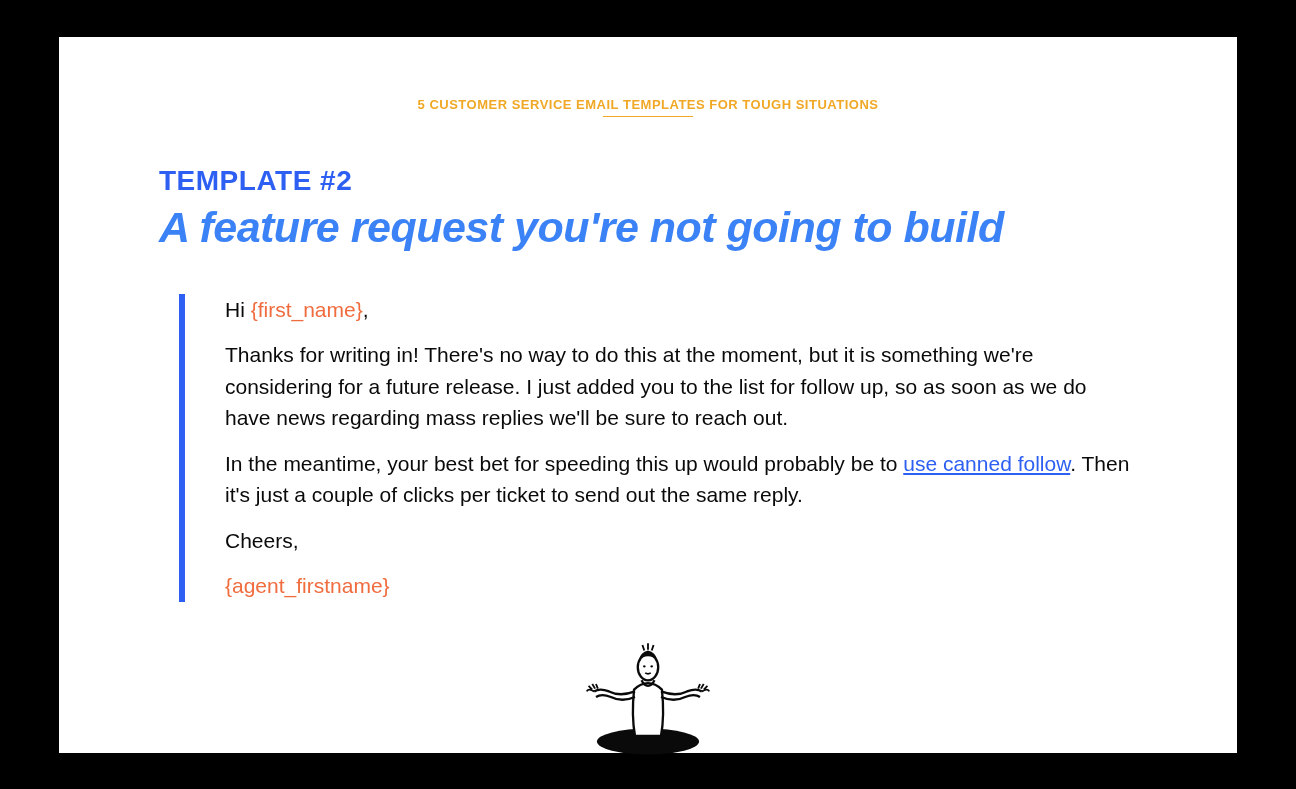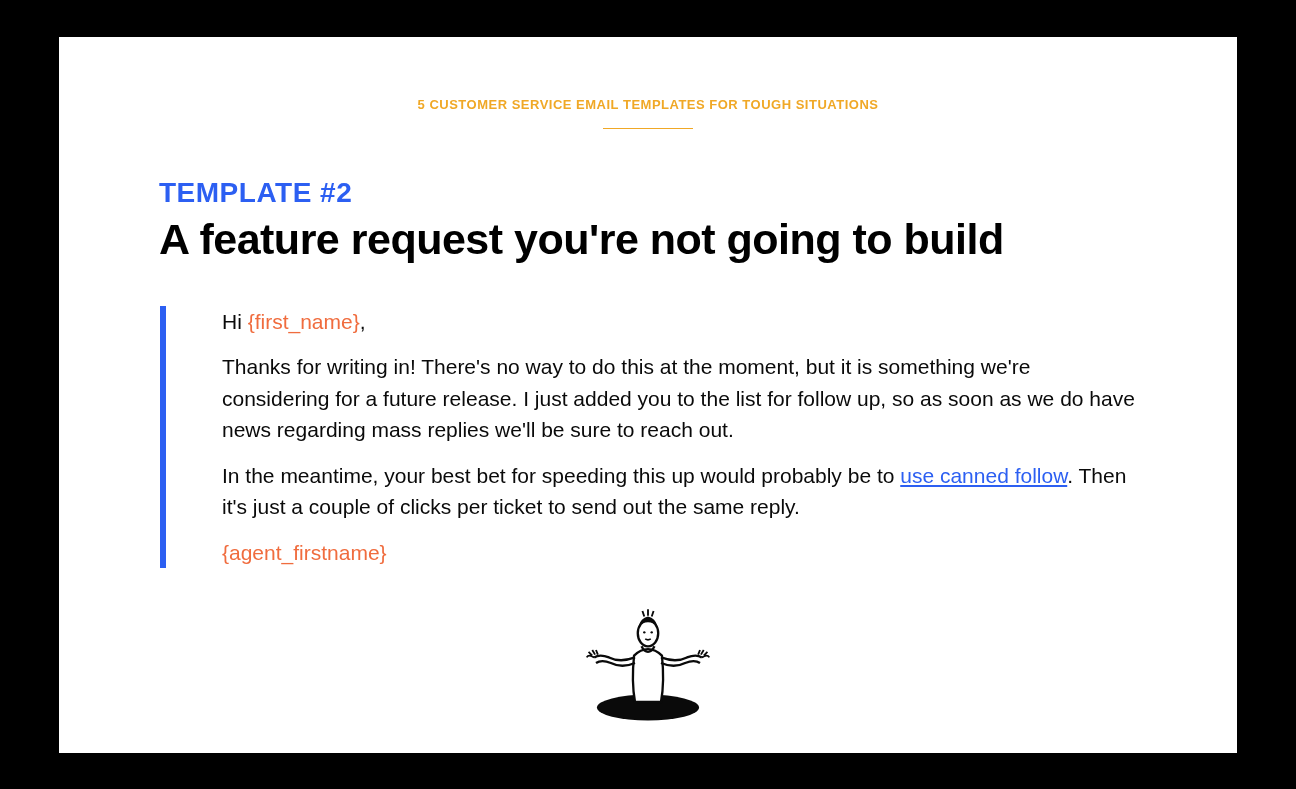--- a/index.html
+++ b/index.html
@@ -18,46 +18,47 @@
       height: 716px;
       padding: 60px 100px 30px 100px;
       position: relative;
     }
     .header-label {
       text-align: center;
       color: #f0a826;
       font-size: 13px;
       font-weight: 700;
       letter-spacing: 0.5px;
-      margin-bottom: 16px;
+      margin-bottom: 4px;
     }
     .header-underline {
       width: 90px;
       height: 1px;
       background: #f0a826;
       margin: 0 auto 48px auto;
     }
     .template-label {
       color: #2c5ff2;
       font-size: 28px;
       font-weight: 800;
       letter-spacing: 0.5px;
       margin-bottom: 6px;
     }
     .title {
-      color: #000000;
+      color: #3b82f6;
       font-size: 43px;
       font-weight: 600;
       letter-spacing: -0.5px;
       margin-bottom: 42px;
+      font-style: italic;
     }
     .quote-block {
       border-left: 6px solid #2c5ff2;
-      padding-left: 56px;
-      margin-left: 1px;
+      padding-left: 40px;
+      margin-left: 20px;
     }
     .quote-block p {
       color: #0a0a0a;
       font-size: 21px;
       line-height: 1.5;
       margin-bottom: 14px;
       font-weight: 400;
     }
     .placeholder {
       color: #f06c3e;
@@ -87,20 +88,21 @@
   <h1 class="title">A feature request you're not going to build</h1>
 
   <div class="quote-block">
     <p>
       <span>Hi </span><span class="placeholder">{first_name}</span><span>,</span>
     </p>
     <p>Thanks for writing in! There's no way to do this at the moment, but it is something we're considering for a future release. I just added you to the list for follow up, so as soon as we do have news regarding mass replies we'll be sure to reach out.</p>
     <p>
       <span>In the meantime, your best bet for speeding this up would probably be to </span><a href="#" class="link">use canned follow</a><span>. Then it's just a couple of clicks per ticket to send out the same reply.</span>
     </p>
+    <p>Cheers,</p>
     <p>
       <span class="placeholder">{agent_firstname}</span>
     </p>
   </div>
 
   <div class="illustration">
     <svg viewBox="0 0 200 140">
 
       <ellipse cx="100" cy="118" rx="55" ry="14" fill="#0a0a0a"></ellipse>
 

